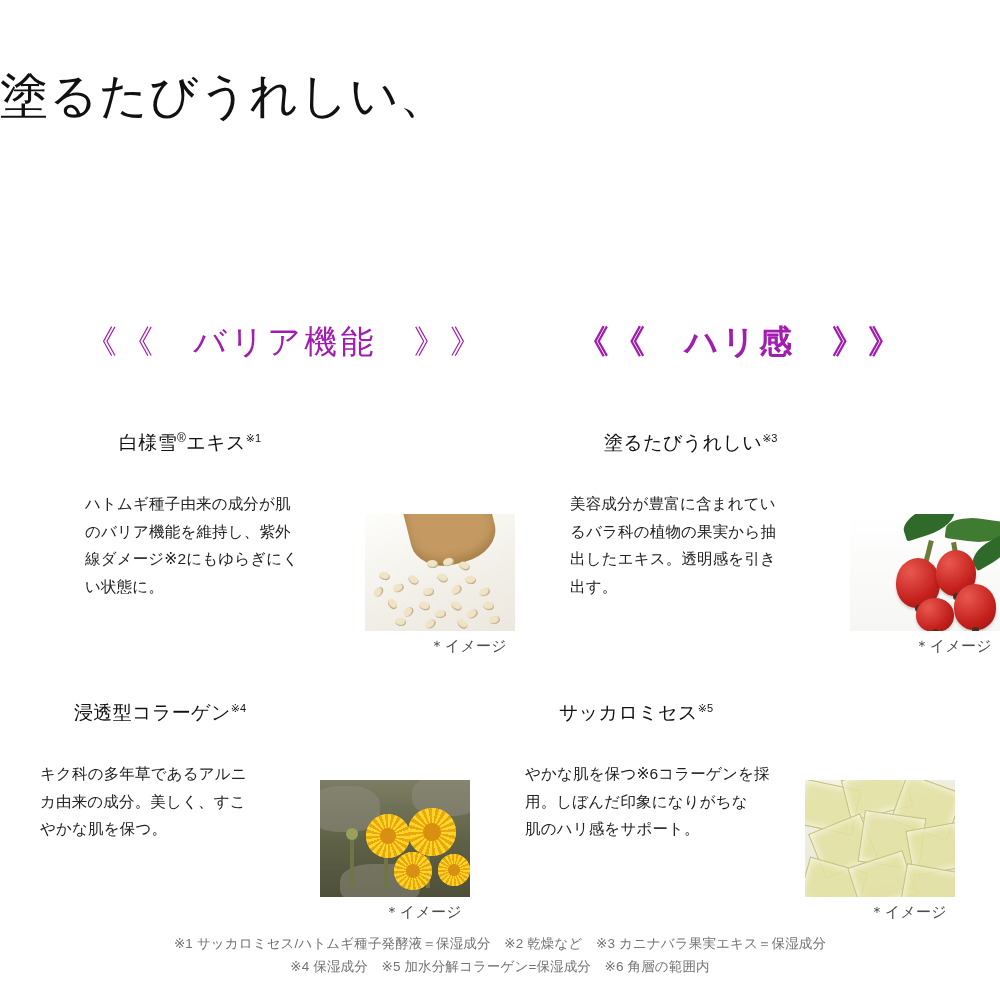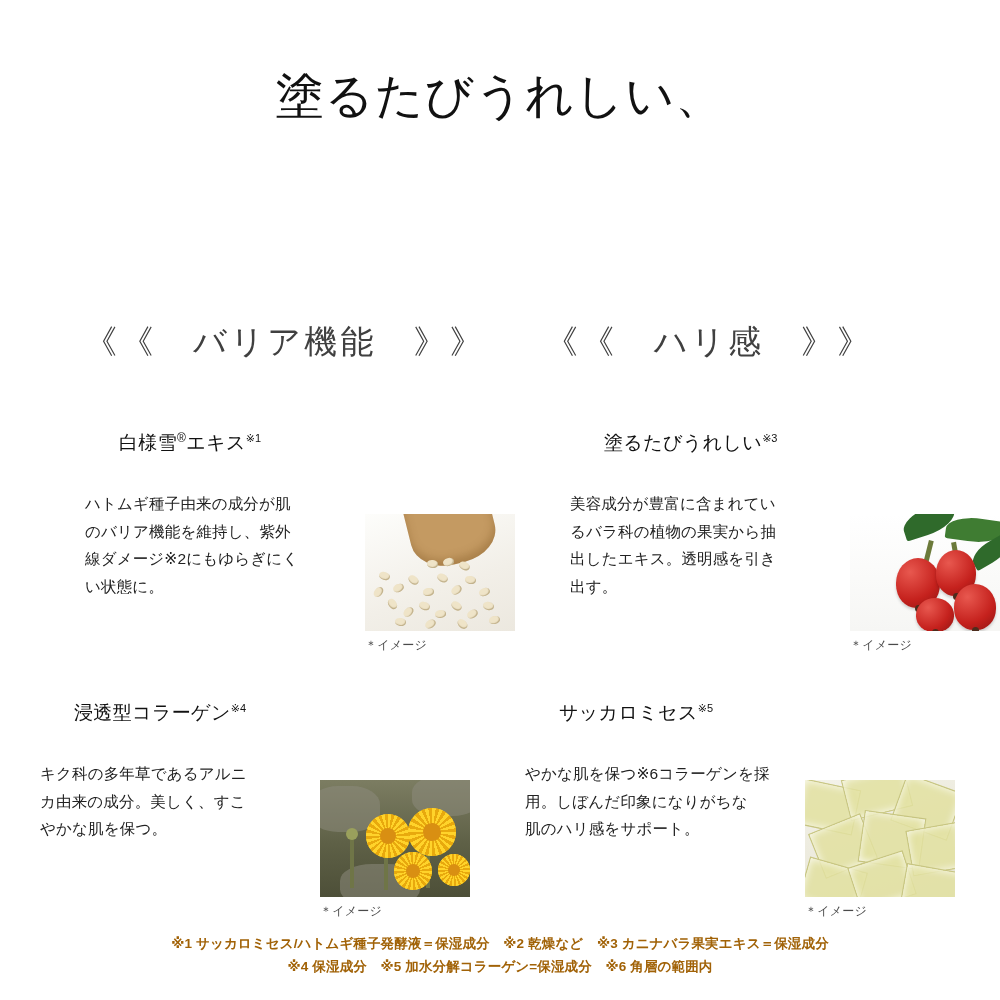--- a/index.html
+++ b/index.html
@@ -21,41 +21,41 @@
     width: 1000px;
     height: 1000px;
   }
 
   
   .headline {
     position: absolute;
     top: 62px;
     left: 0;
     width: 1000px;
-    text-align: center;
+    text-align: left;
   }
   .headline .line {
     font-size: 48px;
     line-height: 1.42;
     letter-spacing: 0.02em;
     font-weight: 400;
     color: #111111;
     white-space: pre;
   }
 
   
   .col-head {
     position: absolute;
     font-size: 33px;
     letter-spacing: 0.10em;
-    color: #404040;
+    color: #a21caf;
     white-space: pre;
   }
   .col-head.left  { top: 320px; left: 75px;  width: 420px; text-align: center; }
-  .col-head.right { top: 320px; left: 545px; width: 390px; text-align: left; }
+  .col-head.right { top: 320px; left: 545px; width: 390px; text-align: center; font-weight: bold; }
 
   
   .item {
     position: absolute;
     width: 430px;
   }
   .item.c1 { left: 40px; }
   .item.c2 { left: 525px; }
   .item.r1 { top: 408px; margin-left: 45px; }
   .item.r2 { top: 678px; }
@@ -96,23 +96,24 @@
     width: 150px;
     height: 117px;
     overflow: hidden;
     background: #f3f1ec;
   }
   .item.r1 .thumb { top: 24px; right: 0px; }
   .item.r2 .thumb { top: 20px; right: 0px; }
 
   .thumb-cap {
     position: absolute;
-    right: 0px;
+    right: 8px;
     width: 150px;
-    font-size: 12px;
+    text-align: right;
+    font-size: 15px;
     color: #4a4a4a;
     letter-spacing: 0.02em;
   }
   .item.r1 .thumb-cap { top: 147px; }
   .item.r2 .thumb-cap { top: 143px; }
 
   
   .img-grain { background: linear-gradient(160deg,#fdfdfb 0%, #f2efe8 60%, #ece8df 100%); }
   .img-grain .scoop {
     position: absolute;
@@ -203,22 +204,21 @@
   
   .footnotes {
     position: absolute;
     left: 0;
     top: 932px;
     width: 1000px;
     text-align: center;
     font-size: 13.5px;
     line-height: 1.72;
     letter-spacing: 0.01em;
-    color: #a16207;
-    font-weight: bold;
+    color: #737373;
   }
   .footnotes div { white-space: pre; }
 </style>
 </head>
 <body>
 
 <div class="page">
 
   <div class="headline">
     <div class="line">塗るたびうれしい、</div>

